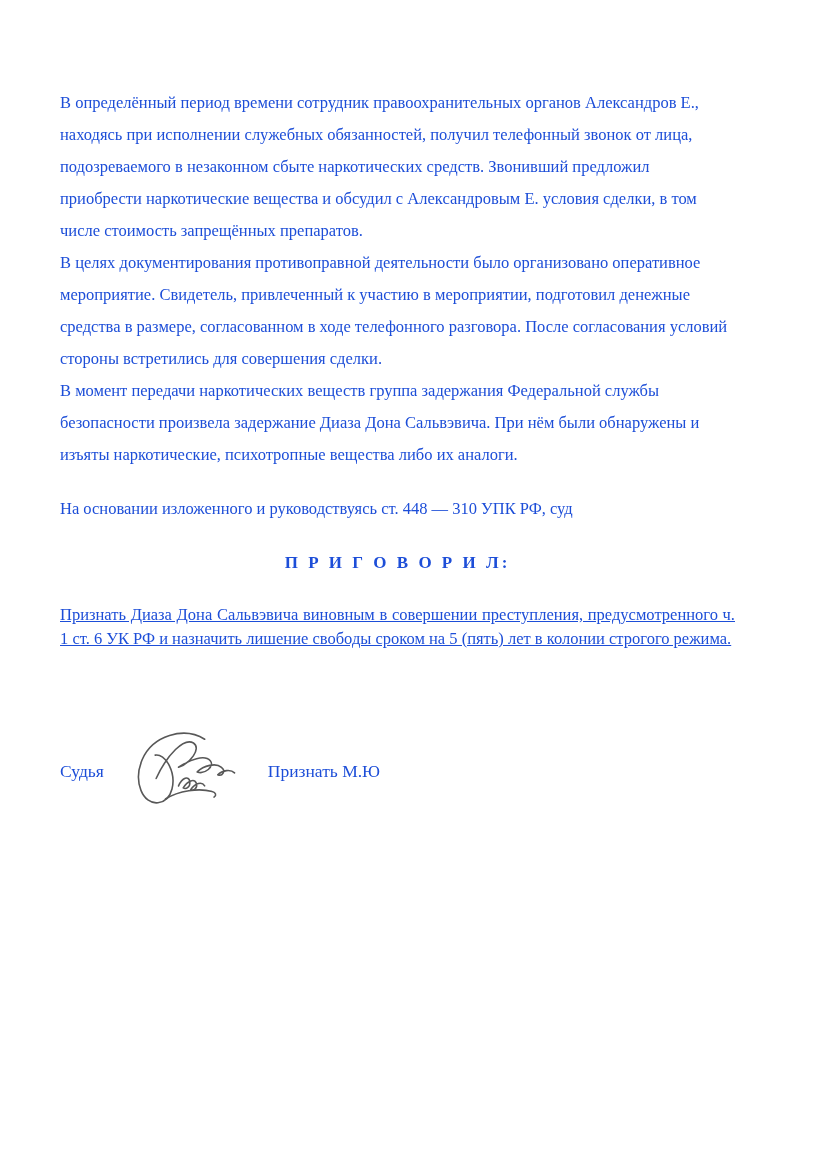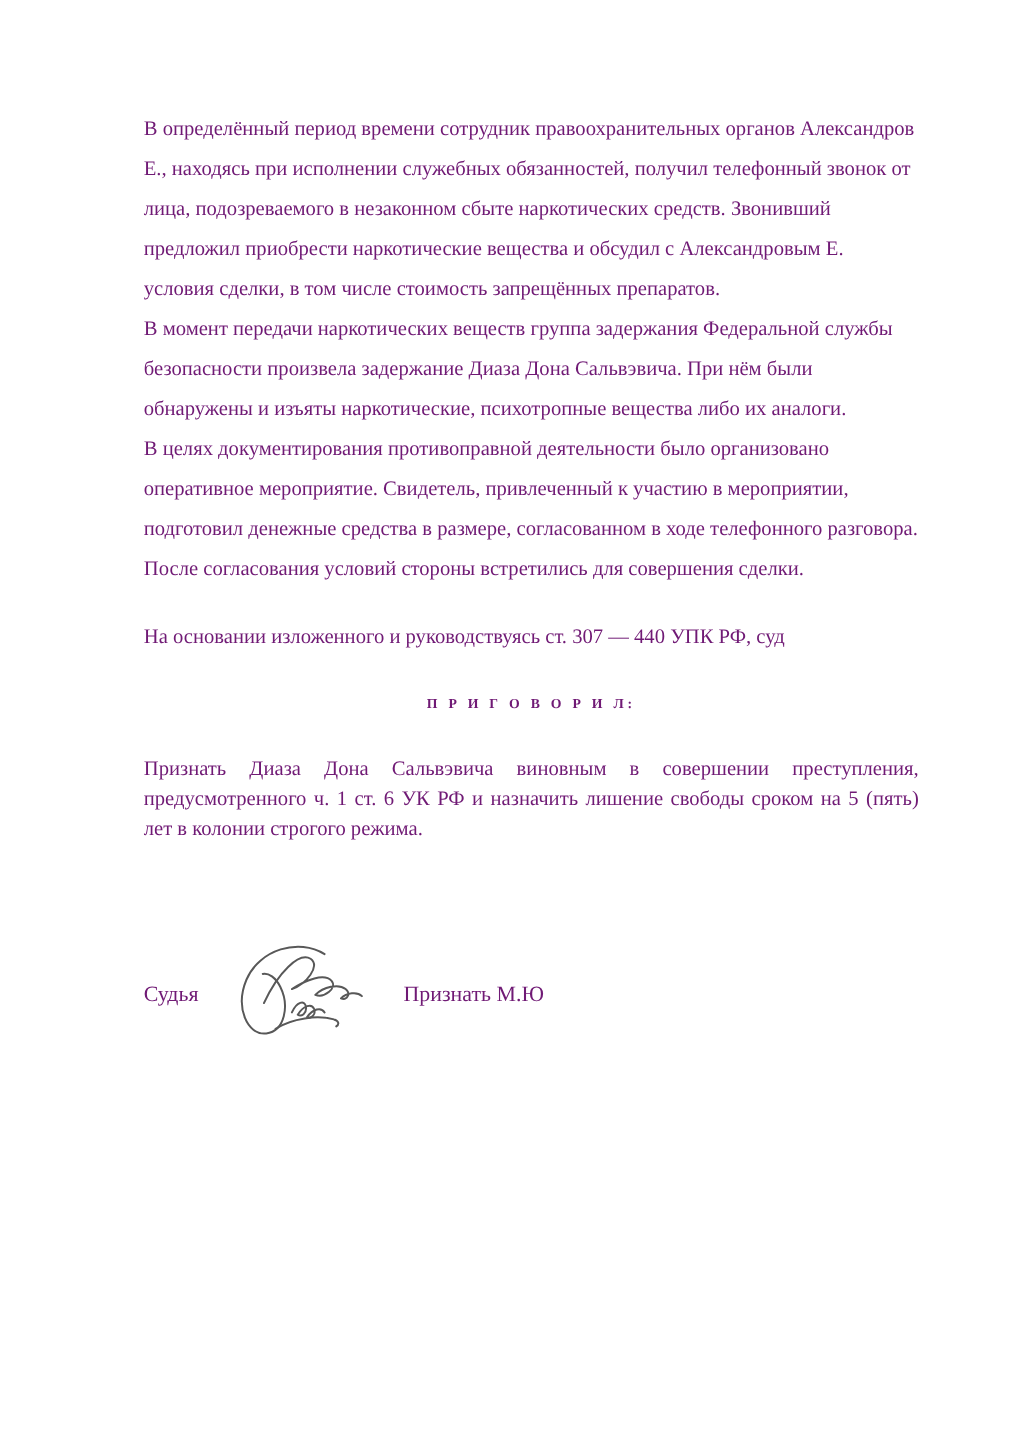--- a/index.html
+++ b/index.html
@@ -7,48 +7,49 @@
     padding: 0;
     background: #ffffff;
   }
   .page {
     position: relative;
     width: 828px;
     height: 1165px;
     background: #ffffff;
     overflow: hidden;
     font-family: "Liberation Serif", "DejaVu Serif", serif;
-    color: #701a75;
+    color: #1d4ed8;
     box-sizing: border-box;
-    padding: 87px 93px 0 115px;
+    padding: 87px 93px 0 60px;
   }
   .body-para {
     font-size: 16.5px;
     line-height: 32px;
     text-align: left;
     margin: 0;
   }
   .basis-line {
     font-size: 16.5px;
     line-height: 32px;
     margin-top: 22px;
   }
   .verdict-heading {
-    font-size: 11px;
+    font-size: 17px;
     font-weight: bold;
     line-height: 32px;
     text-align: center;
     letter-spacing: 3px;
     margin-top: 22px;
   }
   .verdict-para {
     font-size: 16.5px;
     line-height: 24px;
     text-align: justify;
     margin: 24px 0 0 0;
+    text-decoration: underline;
   }
   .signature-row {
     margin-top: 72px;
     display: flex;
     align-items: center;
     gap: 24px;
   }
   .sig-label, .sig-name {
     font-size: 17.5px;
     white-space: nowrap;
@@ -58,25 +59,25 @@
     margin: 0 2px;
   }
 </style>
 </head>
 <body>
 
 <div class="page">
 
   <p class="body-para">В определённый период времени сотрудник правоохранительных органов Александров Е., находясь при исполнении служебных обязанностей, получил телефонный звонок от лица, подозреваемого в незаконном сбыте наркотических средств. Звонивший предложил приобрести наркотические вещества и обсудил с Александровым Е. условия сделки, в том числе стоимость запрещённых препаратов.</p>
 
+  <p class="body-para">В целях документирования противоправной деятельности было организовано оперативное мероприятие. Свидетель, привлеченный к участию в мероприятии, подготовил денежные средства в размере, согласованном в ходе телефонного разговора. После согласования условий стороны встретились для совершения сделки.</p>
+
   <p class="body-para">В момент передачи наркотических веществ группа задержания Федеральной службы безопасности произвела задержание Диаза Дона Сальвэвича. При нём были обнаружены и изъяты наркотические, психотропные вещества либо их аналоги.</p>
 
-  <p class="body-para">В целях документирования противоправной деятельности было организовано оперативное мероприятие. Свидетель, привлеченный к участию в мероприятии, подготовил денежные средства в размере, согласованном в ходе телефонного разговора. После согласования условий стороны встретились для совершения сделки.</p>
-
-  <div class="basis-line">На основании изложенного и руководствуясь ст. 307 — 440 УПК РФ, суд</div>
+  <div class="basis-line">На основании изложенного и руководствуясь ст. 448 — 310 УПК РФ, суд</div>
 
   <div class="verdict-heading">П Р И Г О В О Р И Л:</div>
 
   <p class="verdict-para">Признать Диаза Дона Сальвэвича виновным в совершении преступления, предусмотренного ч. 1 ст. 6 УК РФ и назначить лишение свободы сроком на 5 (пять) лет в колонии строгого режима.</p>
 
 
   <div class="signature-row">
     <span class="sig-label">Судья</span>
 
     <svg class="sig-svg" width="112" height="96" viewBox="0 0 120 100" fill="none" stroke="#585858" stroke-width="1.7" stroke-linecap="round" stroke-linejoin="round">

